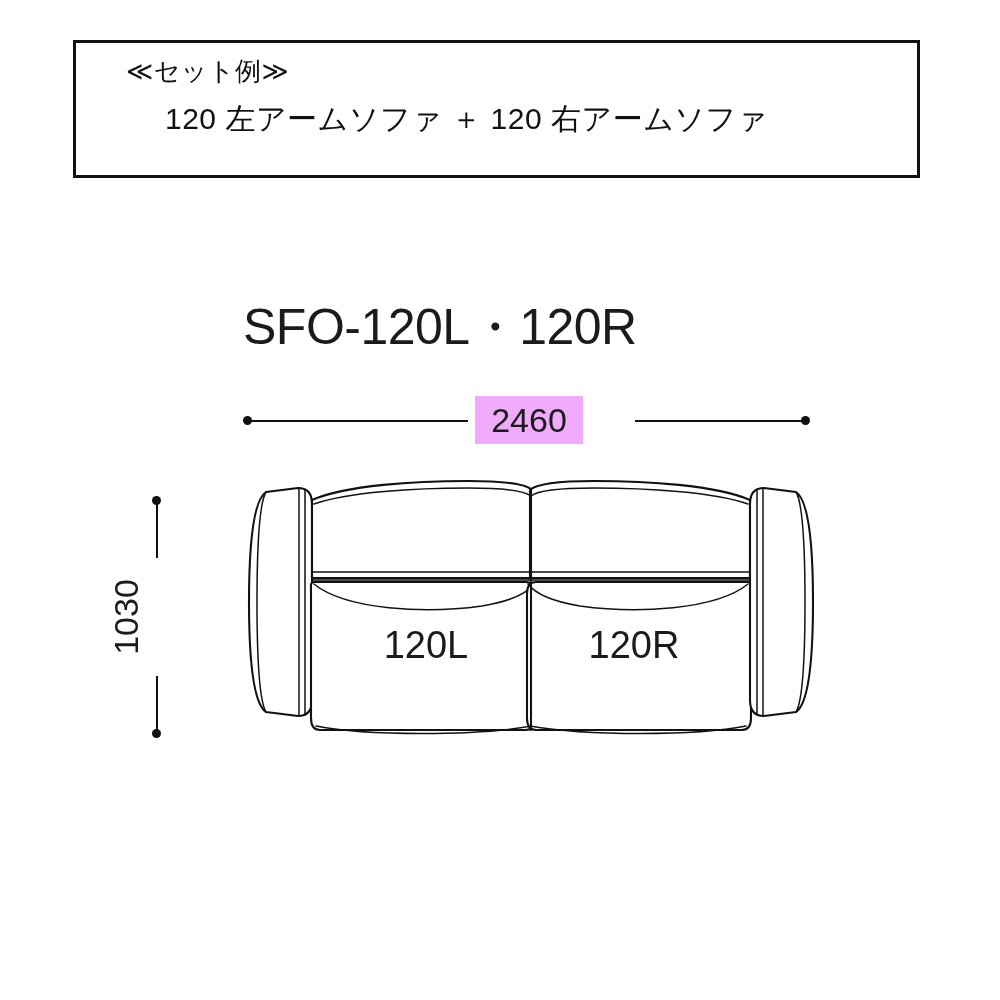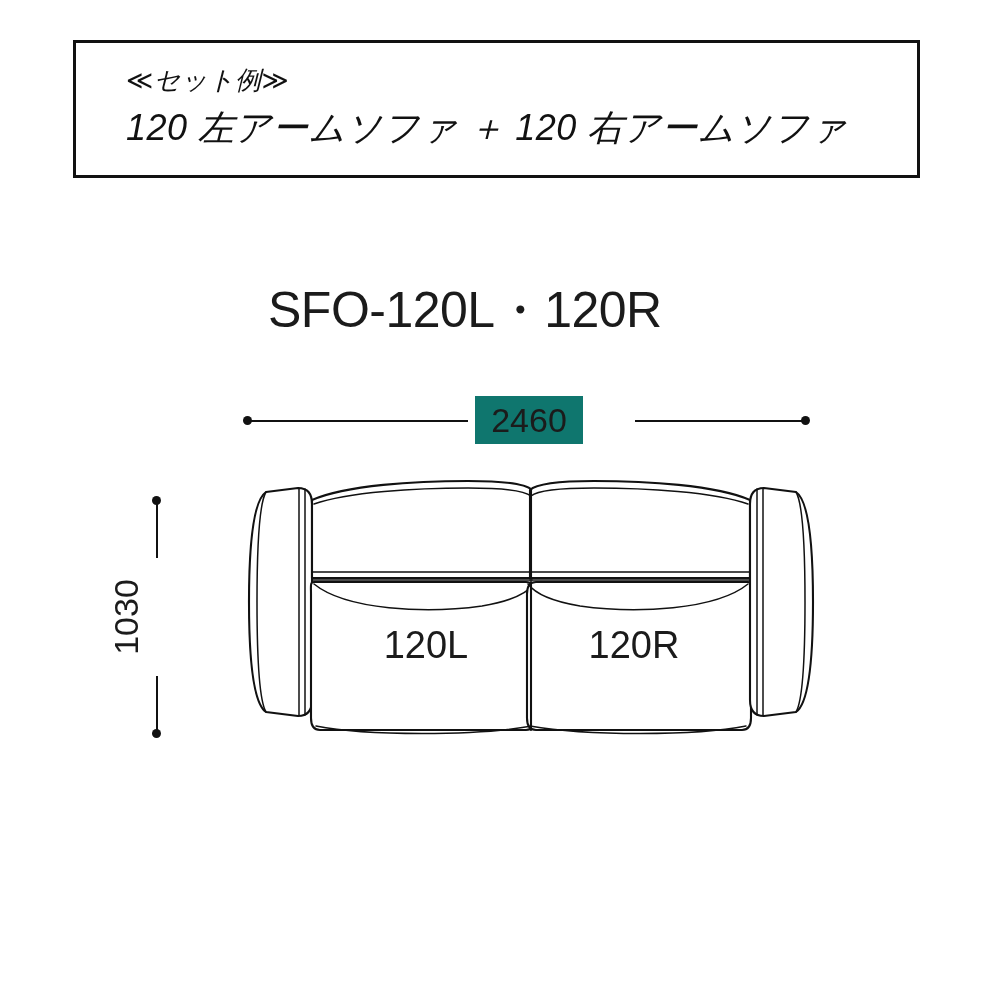--- a/index.html
+++ b/index.html
@@ -29,51 +29,50 @@
     top: 40px;
     width: 847px;
     height: 138px;
     border: 3px solid #111111;
     box-sizing: border-box;
     background: #ffffff;
   }
   .caption-inner {
     position: absolute;
     left: 50px;
-    top: 17px;
+    top: 8px;
     right: 10px;
-    font-style: italic;
   }
   .caption-line1 {
     font-size: 26px;
     line-height: 40px;
     letter-spacing: 0.5px;
     color: #111111;
     white-space: nowrap;
   }
   .caption-line2 {
-    font-size: 36px;
+    font-size: 30px;
     line-height: 48px;
     letter-spacing: 0.5px;
     color: #111111;
     white-space: nowrap;
     margin-top: 4px;
+    margin-left: 39px;
   }
 
   
   .model-title {
     position: absolute;
     left: 243px;
-    top: 280px;
+    top: 297px;
     font-size: 50px;
     line-height: 60px;
     letter-spacing: -0.5px;
     color: #1b1b1b;
     white-space: nowrap;
-    margin-left: 25px;
   }
 
   
   .dim-h {
     position: absolute;
     left: 243px;
     top: 396px;
     width: 567px;
     height: 52px;
   }
@@ -97,21 +96,21 @@
   .dim-h .dot-right { right: 0; }
   .dim-h .dim-label {
     position: absolute;
     left: 232px;
     top: 0px;
     width: 108px;
     text-align: center;
     font-size: 34px;
     line-height: 48px;
     color: #1b1b1b;
-    background: #0f766e;
+    background: #f0abfc;
   }
 
   
   .dim-v {
     position: absolute;
     left: 133px;
     top: 496px;
     width: 48px;
     height: 242px;
   }

